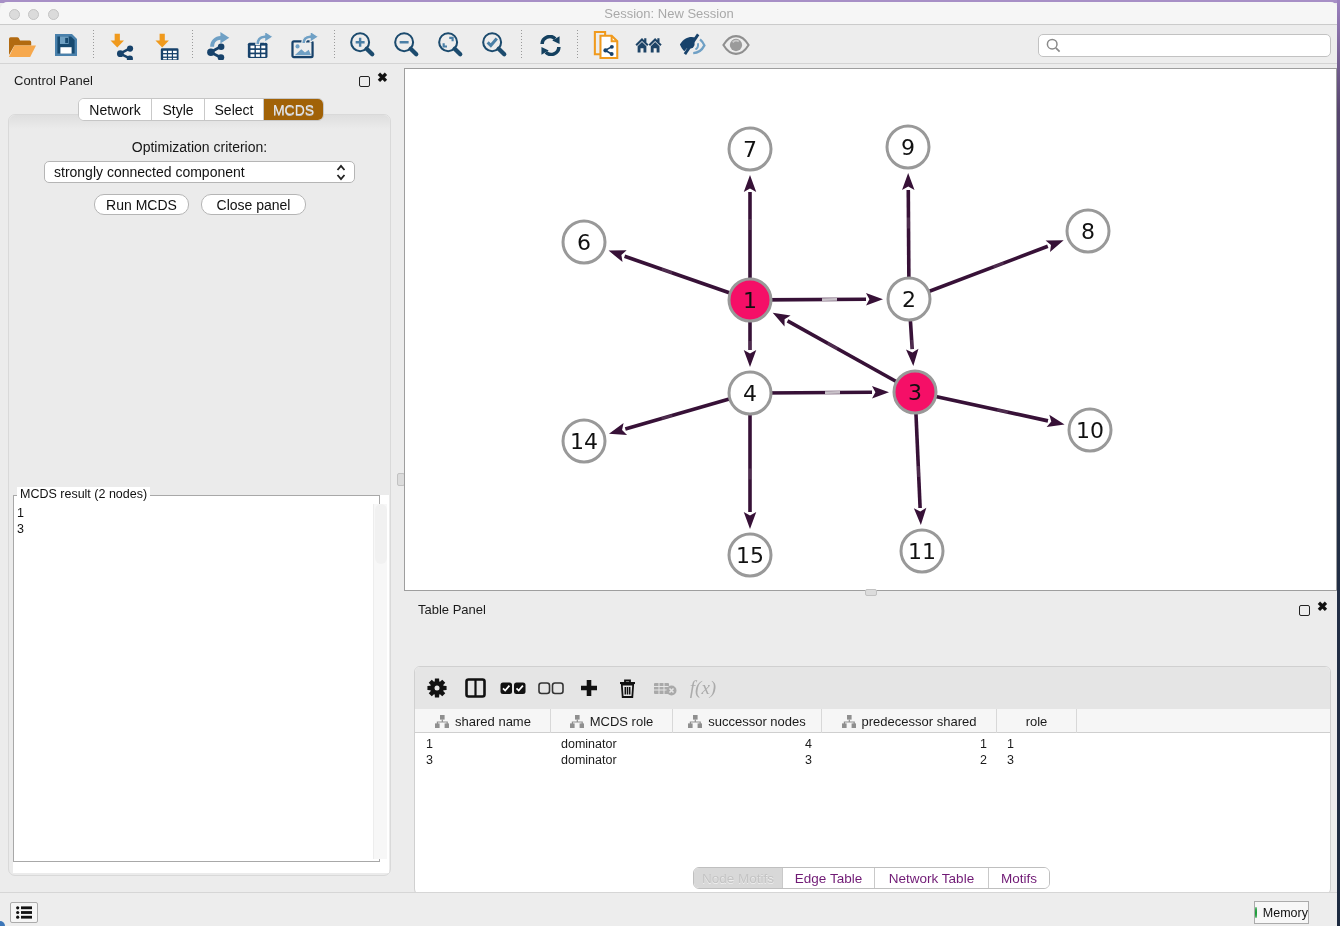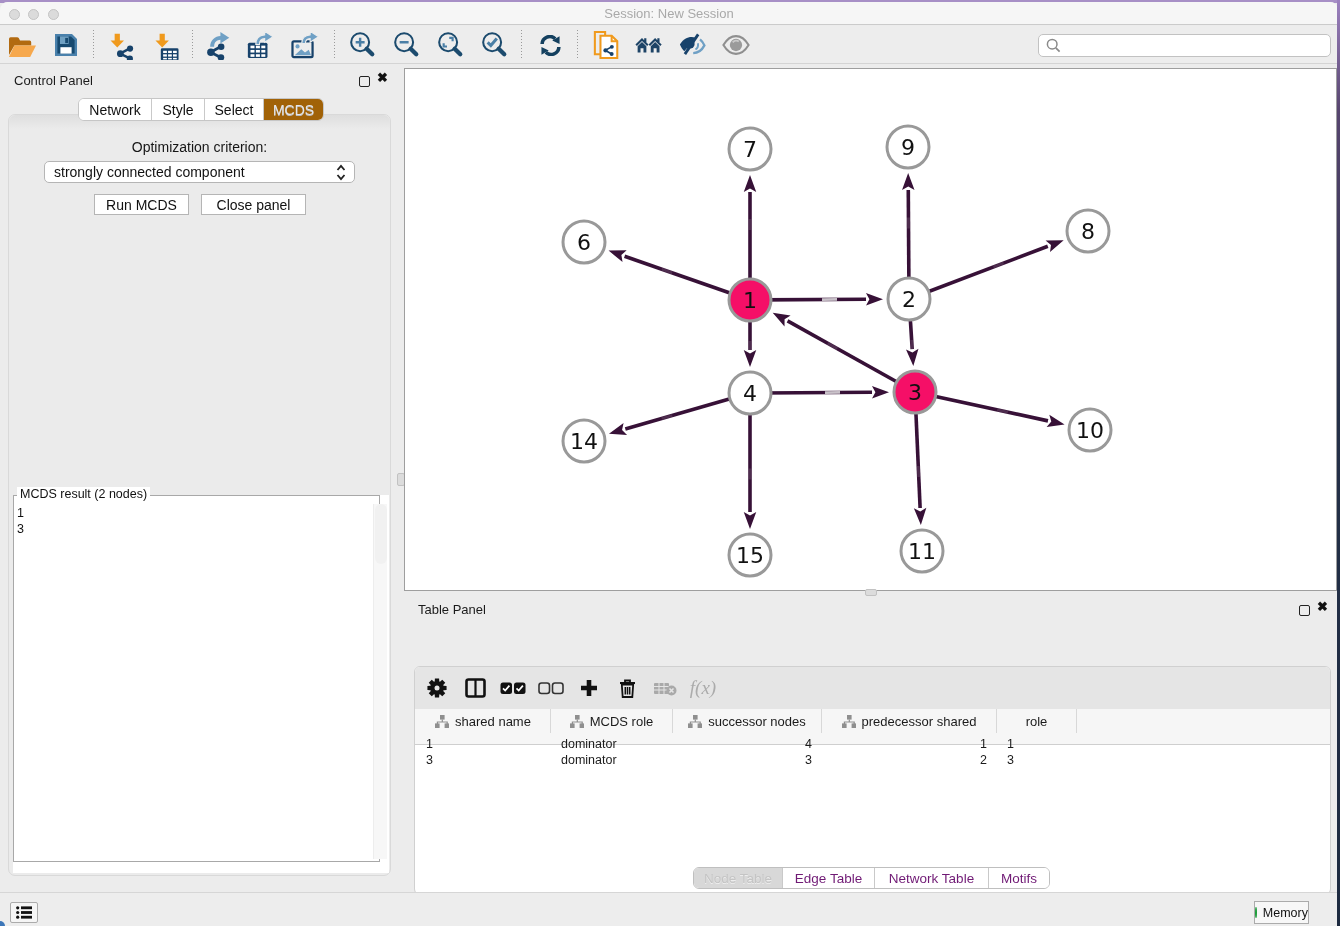--- a/index.html
+++ b/index.html
@@ -41,21 +41,21 @@
 #cp-body::before { content:""; position:absolute; left:0; top:0; width:100%; height:14px;
   background:linear-gradient(180deg,#DEDEDE,#EBEBEB); border-radius:7px 7px 0 0; }
 #cp-tabs { left:78px; top:96px; height:23px; display:flex; border:1px solid #C6C6C6; border-radius:6px; overflow:hidden; background:#fff; }
 .cp-tab { font-size:14px; color:#111; background:#fff; display:flex; align-items:center; justify-content:center; border-right:1px solid #C9C9C9; }
 .cp-tab:last-child { border-right:none; }
 .cp-tab.sel { background:#a16207; color:#E6E6E6; text-shadow:0 1px 0 #bbb; }
 #opt-label { left:8px; top:137px; width:383px; text-align:center; font-size:14px; color:#161616; }
 #opt-select { left:44px; top:159px; width:311px; height:22px; background:#fff; border:1px solid #B5B5B5;
   border-radius:5px; font-size:14px; color:#111; display:flex; align-items:center; padding-left:9px; }
 #opt-chevrons { position:absolute; right:8px; top:2px; }
-.cp-btn { top:192px; height:21px; background:#fff; border:1px solid #B5B5B5; border-radius:0;
+.cp-btn { top:192px; height:21px; background:#fff; border:1px solid #B5B5B5; border-radius:10px;
   font-size:14px; color:#111; display:flex; align-items:center; justify-content:center; }
 #btn-run { left:94px; width:95px; }
 #btn-close { left:201px; width:105px; }
 
 
 #result-white { left:13px; top:493px; width:376px; height:378px; background:#fff; }
 #result-group { left:4px; top:7px; width:367px; height:367px; border:1px solid #A8A8A8; }
 #result-title { position:absolute; left:4px; top:-8px; background:#fff; padding:0 3px; font-size:12.5px; color:#111; }
 #result-lines { position:absolute; left:4px; top:10px; font-size:12.5px; color:#111; line-height:16px; white-space:pre; }
 #result-scroll { position:absolute; right:2px; top:9px; width:14px; height:355px; background:#F7F7F7; border-left:1px solid #EDEDED; }
@@ -79,21 +79,21 @@
 #graph { position:absolute; left:0; top:22px; }
 
 
 #tp-header-title { left:418px; top:600px; font-size:13px; color:#1b1b1b; }
 #tp-float { left:1299px; top:603px; width:11px; height:11px; border:1.5px solid #222; border-radius:2px; }
 #tp-close { left:1317px; top:597px; font-size:13px; color:#111; font-weight:bold; }
 #tp-container { left:414px; top:664px; width:917px; height:229px; background:#fff; border:1px solid #D0D0D0; border-radius:6px; overflow:hidden; }
 #tp-toolbar { position:absolute; left:0; top:0; width:100%; height:42px; background:#E5E5E5; display:flex; align-items:center; }
 .tpi { width:38px; display:flex; align-items:center; justify-content:center; }
 #tp-table { position:absolute; left:0; top:42px; width:100%; }
-#tp-headrow { position:absolute; left:0; top:0; height:36px; background:#F6F6F6; border-bottom:1px solid #CFCFCF; }
+#tp-headrow { position:absolute; left:0; top:0; height:24px; background:#F6F6F6; border-bottom:1px solid #CFCFCF; }
 .th-cell { position:absolute; top:0; height:24px; display:flex; align-items:center; justify-content:center; gap:6px;
   font-size:13px; color:#1b1b1b; border-right:1px solid #D8D8D8; }
 .td { position:absolute; font-size:12.5px; color:#1b1b1b; height:16px; line-height:16px; }
 
 
 #bt-tabs { left:693px; top:865px; height:22px; display:flex; border:1px solid #BFBFBF; border-radius:6px; overflow:hidden; background:#fff; }
 .bt-tab { font-size:13.5px; color:#701a75; background:#fff; display:flex; align-items:center; justify-content:center; border-right:1px solid #C9C9C9; }
 .bt-tab:last-child { border-right:none; }
 .bt-tab.sel { background:#D8D8D8; color:#C4C4C4; text-shadow:0 1px 0 #eee; }
 
@@ -502,21 +502,21 @@
           <div class="td" style="top: 43px; left: 11px;">3</div>
           <div class="td" style="top: 43px; left: 146px;">dominator</div>
           <div class="td" style="top: 43px; left: 258px; width: 139px; text-align: right;">3</div>
           <div class="td" style="top: 43px; left: 407px; width: 165px; text-align: right;">2</div>
           <div class="td" style="top: 43px; left: 592px;">3</div>
         </div>
     </div>
   </div>
 
   <div id="bt-tabs" class="abs">
-      <div class="bt-tab sel" style="width: 89px;">Node Table</div>
+      <div class="bt-tab sel" style="width: 89px;">Node Motifs</div>
       <div class="bt-tab" style="width: 92px;">Edge Table</div>
       <div class="bt-tab" style="width: 114px;">Network Table</div>
       <div class="bt-tab" style="width: 60px;">Motifs</div>
     </div>
 
   <div id="statusbar" class="abs">
     <div id="list-btn" class="abs">
       <svg width="16" height="13" viewBox="0 0 16 13">
         <circle cx="1.7" cy="1.8" r="1.6" fill="#111"></circle>
           <rect x="5" y="0.4" width="11" height="2.8" fill="#111"></rect>

